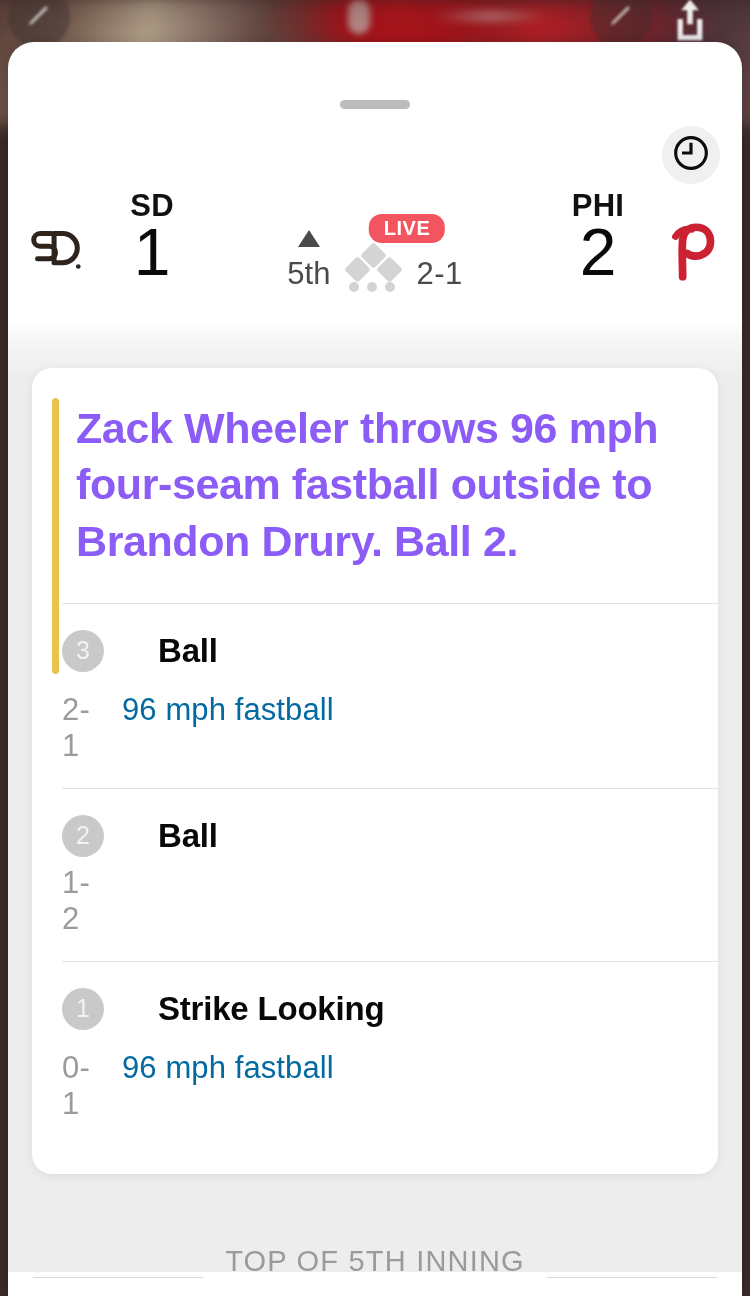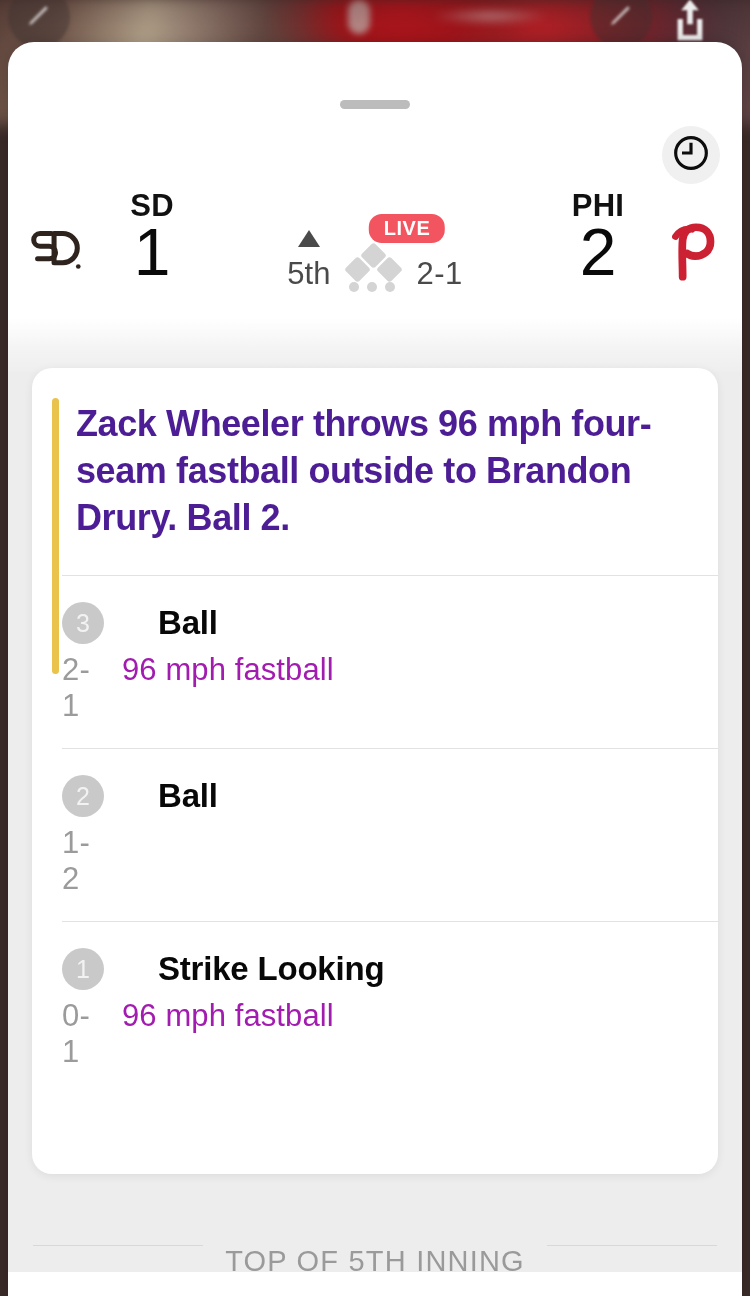--- a/index.html
+++ b/index.html
@@ -156,22 +156,22 @@
   .headline-row {
     position:relative;
     padding:32px 30px 34px 44px;
   }
   .accent-bar {
     position:absolute; left:20px; top:30px;
     width:7px; height:276px;
     background:#eac34c; border-radius:4px;
   }
   .headline {
-    font-size:36px; font-weight:700; line-height:1.31;
-    color:#4c1d95; letter-spacing:-0.4px;
+    font-size:43px; font-weight:700; line-height:1.31;
+    color:#8b5cf6; letter-spacing:-0.4px;
   }
 
   .pitch-list { padding:0 0 0 0; }
   .pitch-row {
     margin-left:30px; margin-right:0;
     border-top:1px solid #e2e2e2;
     padding:26px 0 24px 0;
   }
   .pitch-top { display:flex; align-items:center; gap:18px; }
   .pitch-num {
@@ -184,27 +184,27 @@
     font-size:33px; font-weight:700; color:#080808; letter-spacing:-0.2px;margin-left:36px;
   }
   .pitch-bottom {
     display:flex; align-items:baseline; gap:18px; margin-top:8px;
   }
   .pitch-count {
     width:42px; flex:0 0 auto; text-align:left;
     font-size:31px; color:#9b9b9b; letter-spacing:0.3px;
   }
   .pitch-desc {
-    font-size:31px; color:#a21caf; letter-spacing:0.1px;
+    font-size:31px; color:#0369a1; letter-spacing:0.1px;margin-top:12px;
   }
 
   
   .footer {
     position:absolute; left:0; bottom:18px; width:734px;
-    display:flex; align-items:flex-start; justify-content:center; gap:22px;
+    display:flex; align-items:flex-end; justify-content:center; gap:22px;
     padding:0 22px;
   }
   .footer-line { flex:1; height:1px; background:#d8d8d8; max-width:170px; }
   .footer-text {
     font-size:29px; color:#9a9a9a; letter-spacing:1.2px; font-weight:400;
     white-space:nowrap;
   }
 </style>
 </head>
 <body>

